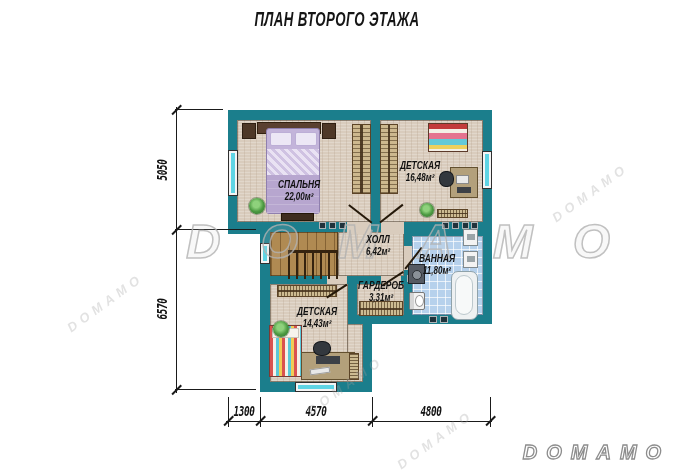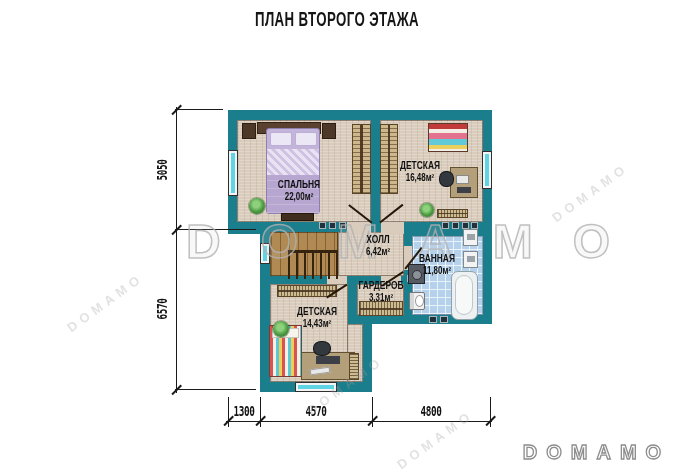--- a/index.html
+++ b/index.html
@@ -1,17 +1,17 @@
 <!DOCTYPE html>
 <html><head>
 <meta charset="utf-8">
 <style>
   html,body{margin:0;padding:0;background:#fff;}
   #canvas{position:relative;width:674px;height:470px;background:#ffffff;overflow:hidden;
-          font-family:"Liberation Sans",sans-serif;}
+          font-family:"Liberation Sans",sans-serif;font-style:italic;}
   .abs{position:absolute;box-sizing:border-box;}
   
   .wall{position:absolute;background:#1b7e8c;z-index:1;}
   
   .floor{position:absolute;z-index:10;background:#d9ccbd;border:1px solid rgba(60,45,30,.5);box-sizing:border-box;
     background-image:repeating-linear-gradient(90deg,rgba(185,165,143,.30) 0 1px,transparent 1px 6px),
                      repeating-linear-gradient(0deg,rgba(255,255,255,.22) 0 1px,transparent 1px 3px);}
   .tilefloor{position:absolute;z-index:10;background:#b6d1ec;border:1px solid rgba(50,70,95,.5);box-sizing:border-box;
     background-image:repeating-linear-gradient(90deg,rgba(255,255,255,.7) 0 1px,transparent 1px 8px),
                      repeating-linear-gradient(0deg,rgba(255,255,255,.7) 0 1px,transparent 1px 8px);}

